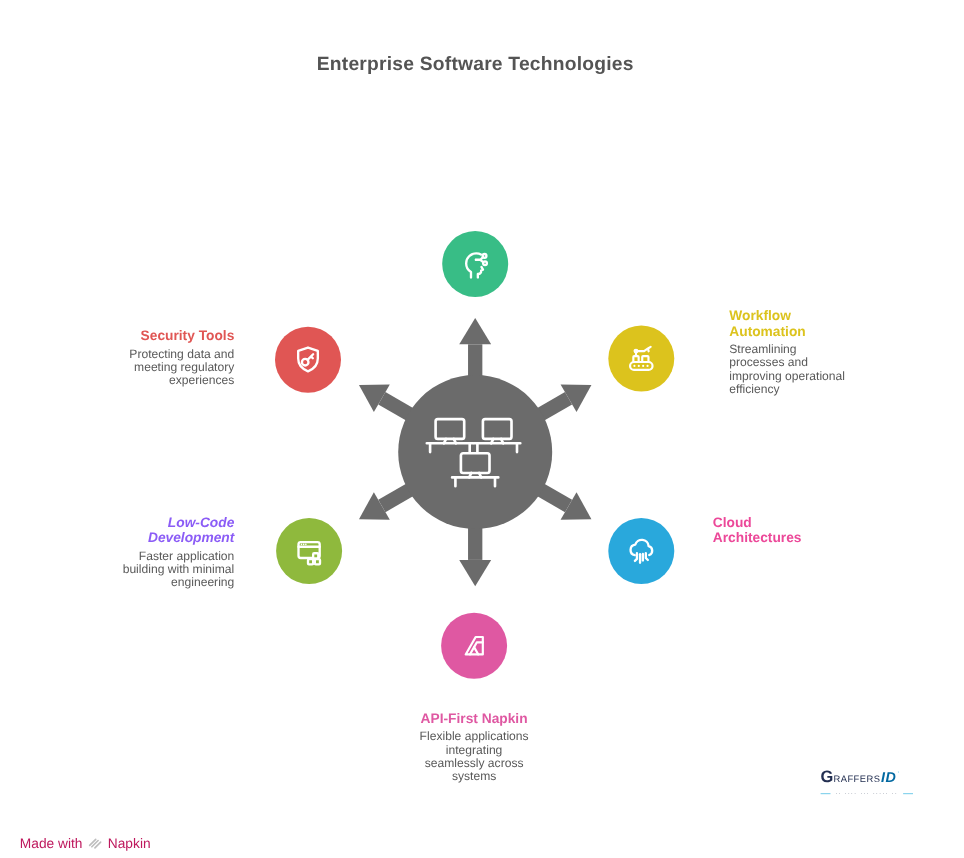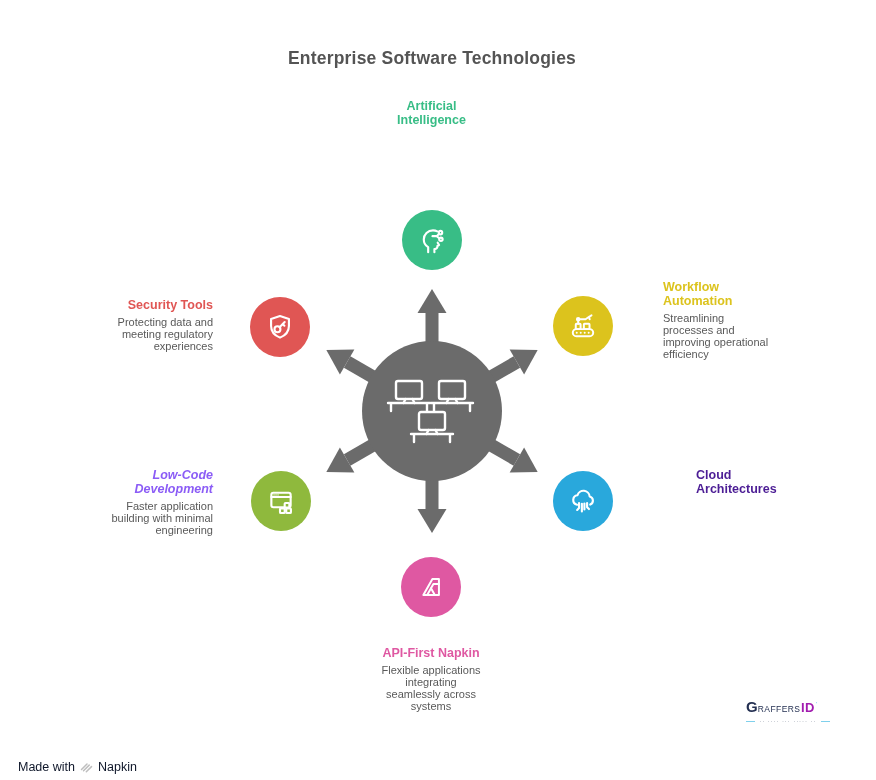--- a/index.html
+++ b/index.html
@@ -30,35 +30,35 @@
   .t-lowcode{left:53px;top:468px;width:160px;text-align:right;}
   .t-cloud{left:648px;top:468px;width:176px;text-align:left;}
   .t-api{left:336px;top:646px;width:190px;text-align:center;}
 
   .node-title{font-size:12.5px;font-weight:bold;line-height:14px;}
   .node-title span{display:block;}
   .ti-ai{color:#38BD86;}
   .ti-security{color:#E05654;}
   .ti-workflow{color:#DCC31D;}
   .ti-lowcode{color:#8b5cf6;font-style:italic;}
-  .ti-cloud{color:#4c1d95;margin-left:48px;}
+  .ti-cloud{color:#ec4899;}
   .ti-api{color:#DF58A2;}
   .node-desc{margin-top:4px;font-size:11px;line-height:12px;color:#595959;}
   .node-desc span{display:block;}
 
   
-  .made-with{position:absolute;left:18px;top:760px;display:flex;align-items:center;
-             gap:5px;color:#0f172a;font-size:12.5px;}
+  .made-with{position:absolute;left:18px;top:760px;display:flex;align-items:flex-start;
+             gap:5px;color:#be185d;font-size:12.5px;}
 
   
   .gid{position:absolute;left:746px;top:699px;width:84px;}
   .gid-row{display:flex;align-items:baseline;color:#232F51;line-height:15px;}
   .gid-g{font-size:15px;font-weight:800;}
   .gid-raffers{font-size:8.5px;font-weight:400;letter-spacing:.45px;}
-  .gid-id{font-size:13px;font-weight:800;color:#a21caf;letter-spacing:.5px;margin-left:.5px;}
+  .gid-id{font-size:13px;font-weight:800;color:#0369a1;letter-spacing:.5px;margin-left:.5px;font-style:italic;}
   .gid-mark{font-size:6px;color:#55C1E9;margin-left:1px;position:relative;top:-6px;}
   .gid-tagline{margin-top:1px;display:flex;align-items:center;gap:2px;}
   .gid-dash{height:1.5px;background:#7FD0EC;flex:0 0 9px;}
   .gid-marks{flex:1;text-align:center;font-size:4.5px;letter-spacing:1.4px;
              color:#2A3655;line-height:5px;white-space:nowrap;overflow:hidden;}
 </style>
 </head>
 <body>
 
 <div class="canvas">
@@ -113,24 +113,20 @@
     <svg width="34" height="34" viewBox="0 0 24 24" stroke="#fff" stroke-width="1.5" fill="none" stroke-linecap="round" stroke-linejoin="round">
       <path d="M9.3 20.6v-3.5C7.4 15.9 6.2 13.9 6.2 11.6 6.2 8 9.1 5.2 12.7 5.2c1.1 0 2.1.2 3 .7"></path>
       <path d="M13.7 20.6v-2.2c1.4.1 2.3-.8 2.1-2.2l1.2-.6-1-1.7"></path>
       <path d="M12.4 9.3h2.9 M15.3 9.3l1.6-1.6 M15.3 9.3l1.8 1.5"></path>
       <circle cx="18" cy="6.8" r="1.2"></circle>
       <circle cx="18.3" cy="11.5" r="1.2"></circle>
       <circle cx="12.4" cy="9.3" r="0.6" fill="#fff" stroke="none"></circle>
     </svg>
   </div>
   <div class="node-text t-ai">
-    <div class="node-title ti-ai">
-      <span>Artificial</span>
-      <span>Intelligence</span>
-    </div>
   </div>
 
   <div class="node-circle c-security">
     <svg width="34" height="34" viewBox="0 0 24 24" stroke="#fff" stroke-width="1.5" fill="none" stroke-linecap="round" stroke-linejoin="round">
       <path d="M12 4.2l6.3 2.1v5c0 3.9-2.5 6.7-6.3 8.2-3.8-1.5-6.3-4.3-6.3-8.2v-5L12 4.2z"></path>
       <circle cx="10.2" cy="13.6" r="2.1"></circle>
       <path d="M11.7 12.1l3.6-3.6 M13.9 9.9l1.2 1.2"></path>
     </svg>
   </div>
   <div class="node-text t-security">

